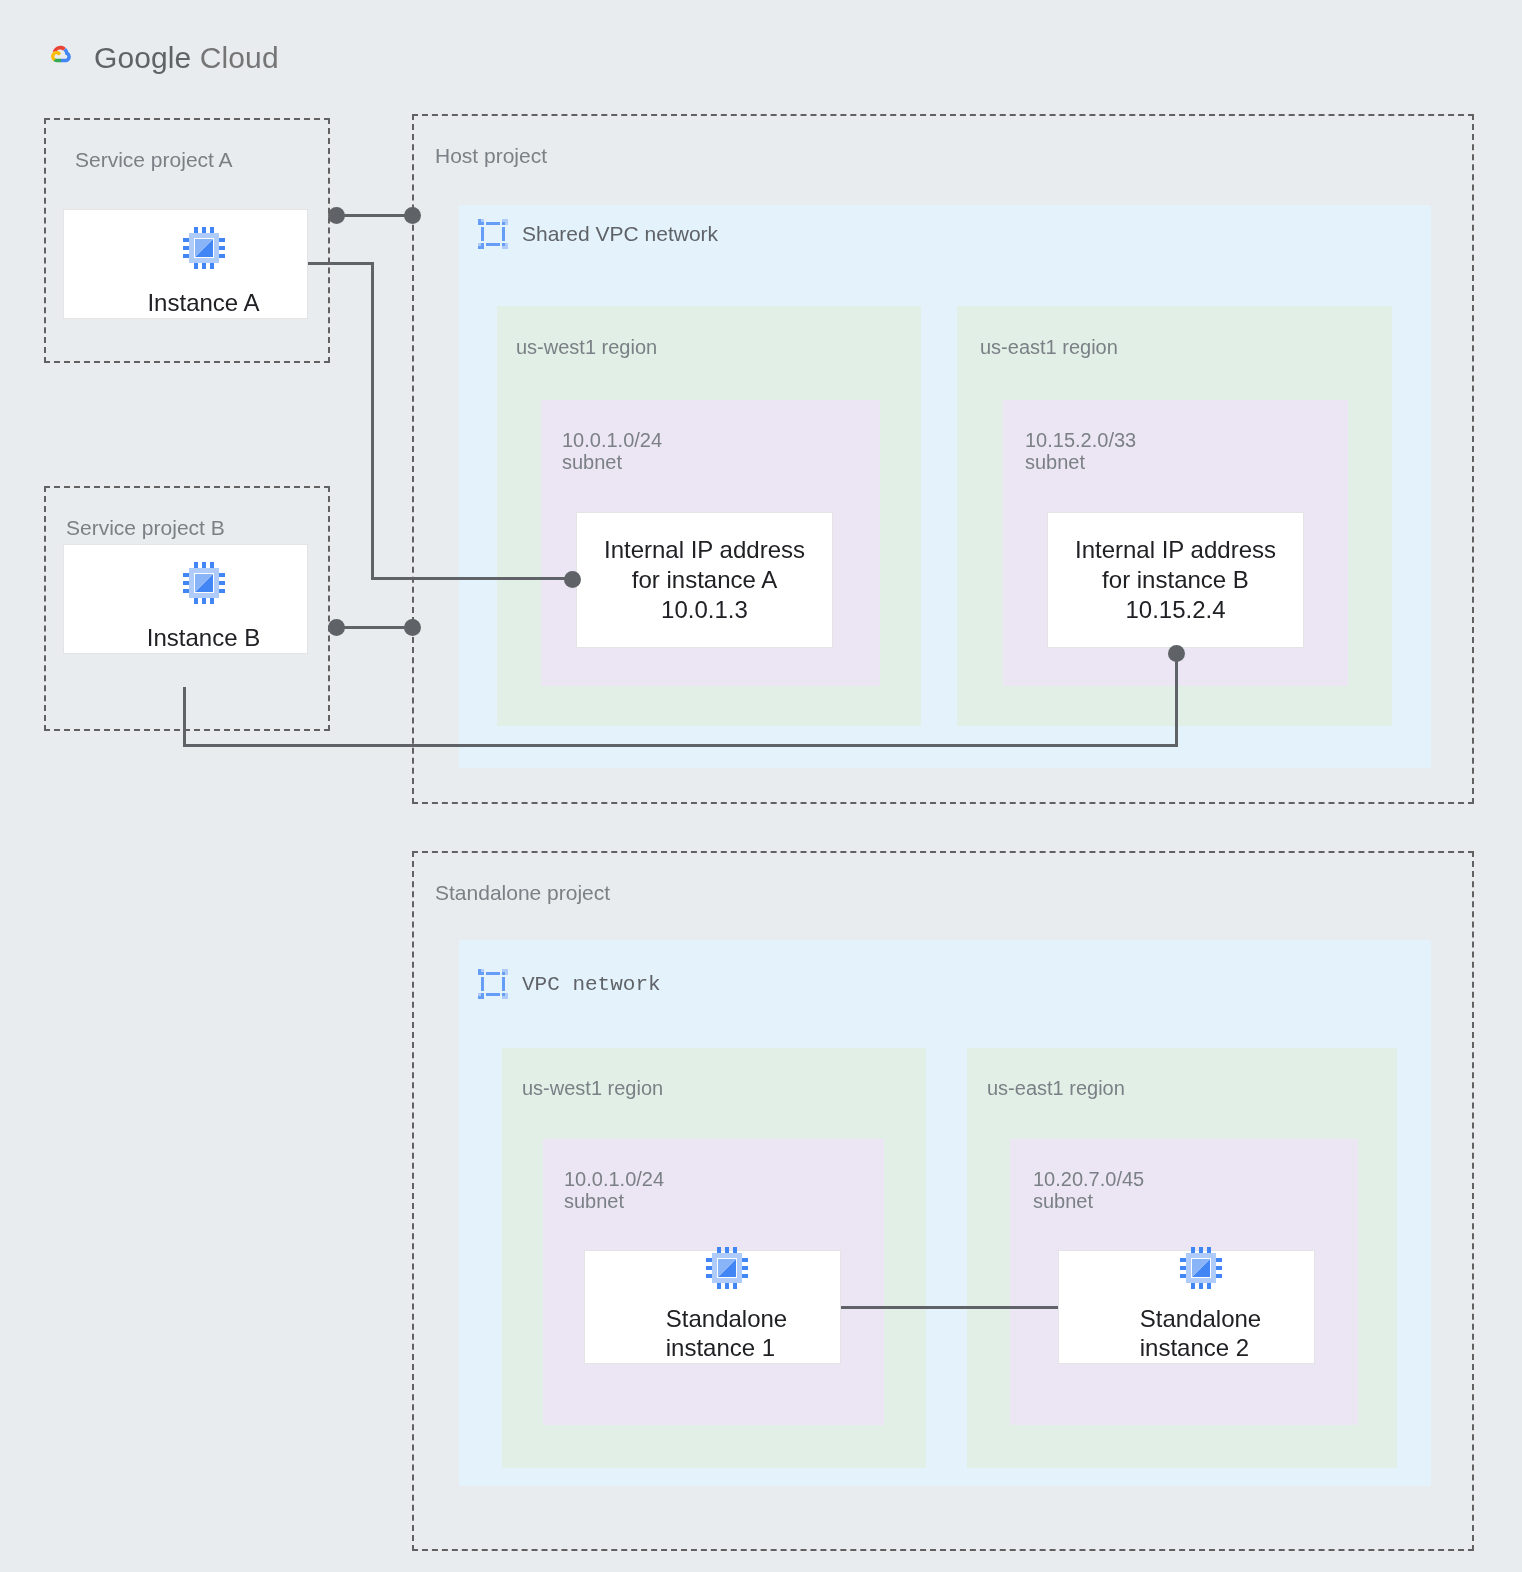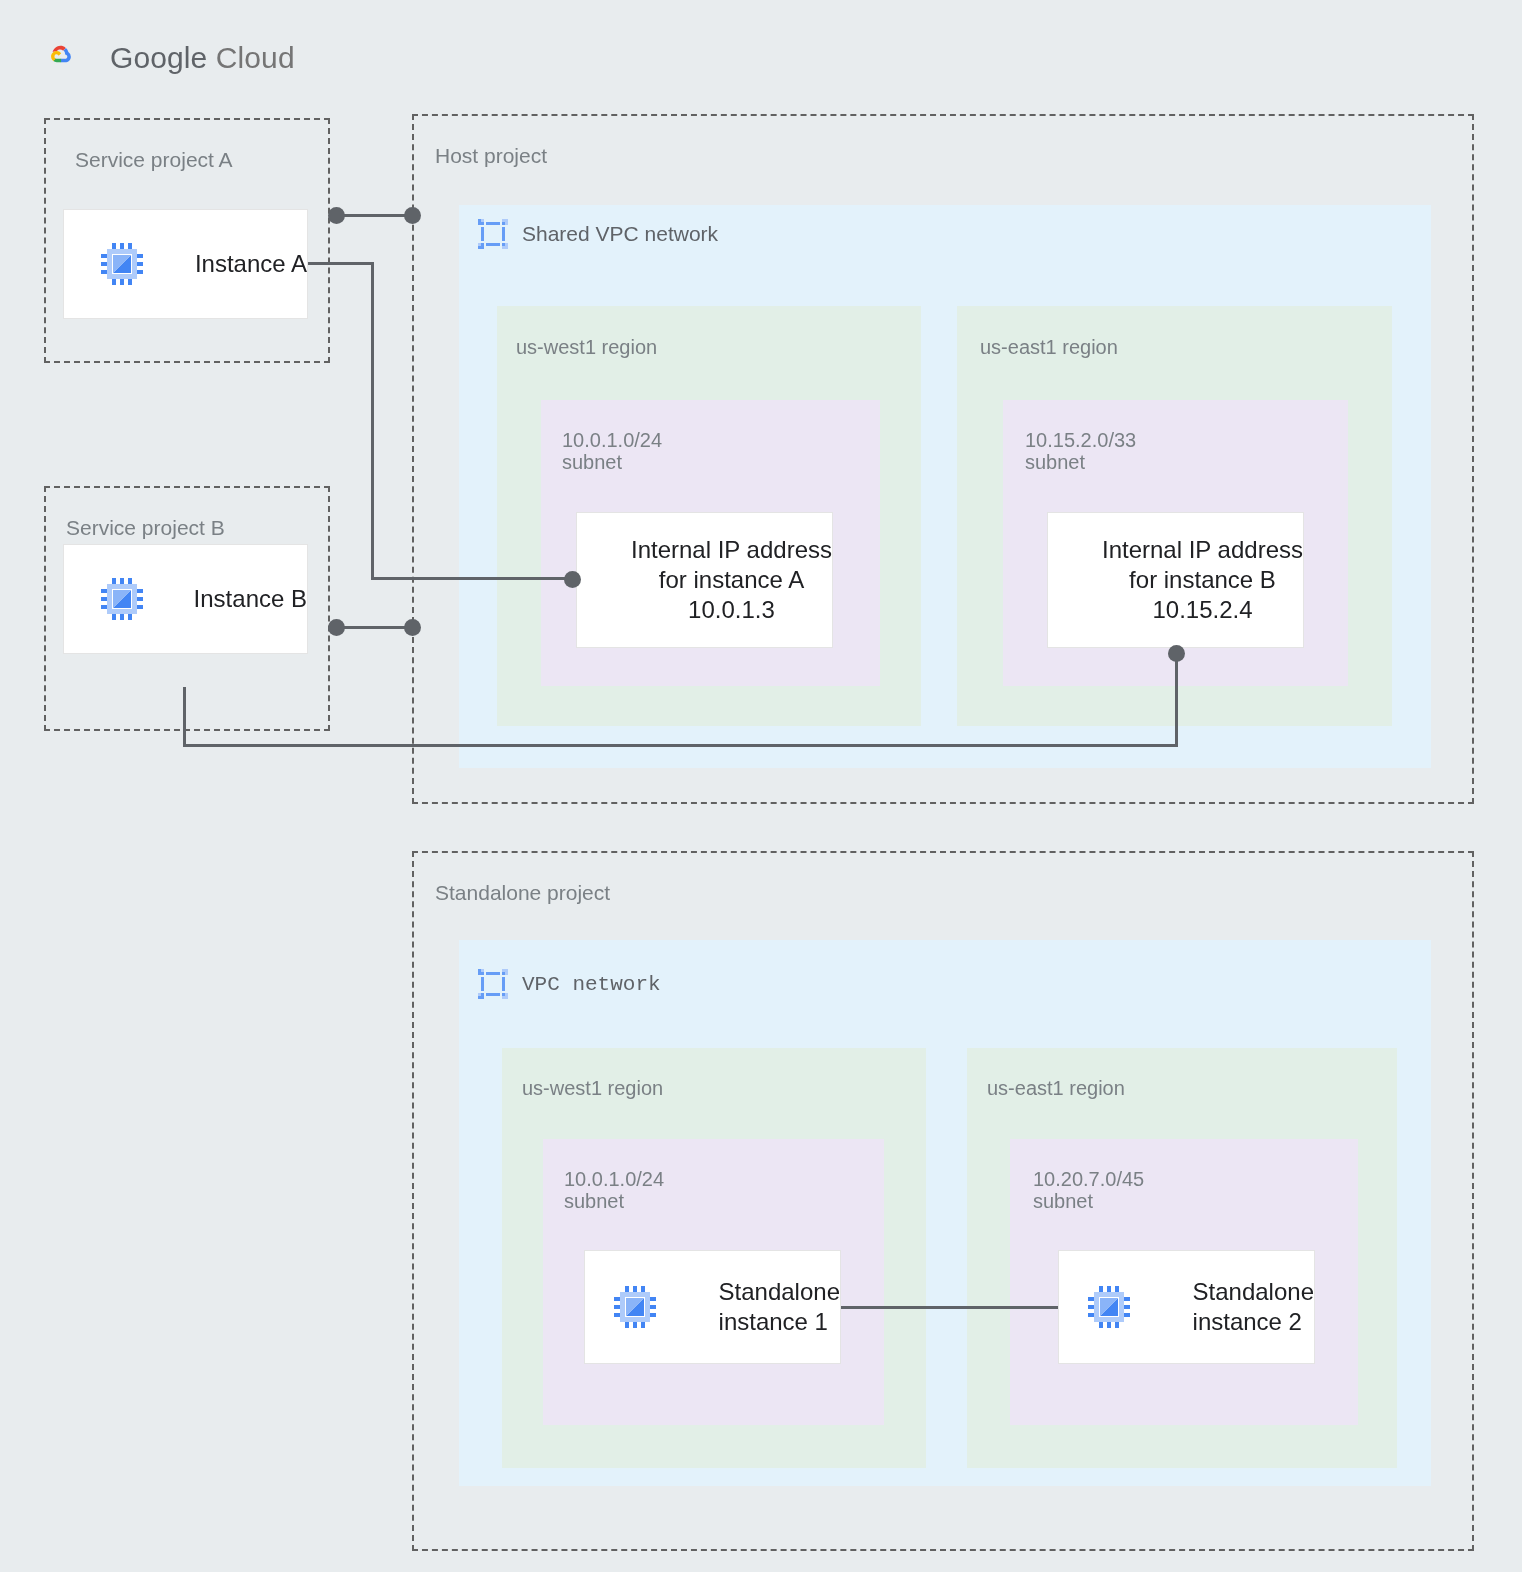--- a/index.html
+++ b/index.html
@@ -19,21 +19,21 @@
     overflow: hidden;
   }
 
   
   .logo-wrap {
     position: absolute;
     left: 36px;
     top: 38px;
     display: flex;
     align-items: center;
-    gap: 30px;
+    gap: 14px;
   }
   .logo-mark { width: 44px; height: 40px; display: block; }
   .logo-text {
     font-size: 30px;
     letter-spacing: 0.1px;
     color: #757575;
     white-space: nowrap;
   }
   .logo-text .b { color: #5f6368; }
 
@@ -90,26 +90,27 @@
   .icon-vpc { width: 32px; height: 32px; display: block; }
 
   
   .card {
     position: absolute;
     background: #ffffff;
     border: 1px solid #e4e4e4;
     box-sizing: border-box;
     display: flex;
     align-items: center;
-    justify-content: flex-end;
+    justify-content: center;
   }
   .card.with-icon {
     gap: 18px;
-    justify-content: space-between;
+    justify-content: flex-end;
     padding-left: 36px;
+    flex-direction: column;
   }
   .card-text {
     color: #202124;
     font-size: 24px;
     line-height: 1.24;
     text-align: center;
     white-space: pre-line;
   }
   .card-text.left { text-align: left; }
   .icon-vm { width: 44px; height: 44px; display: block; flex: 0 0 auto; }

